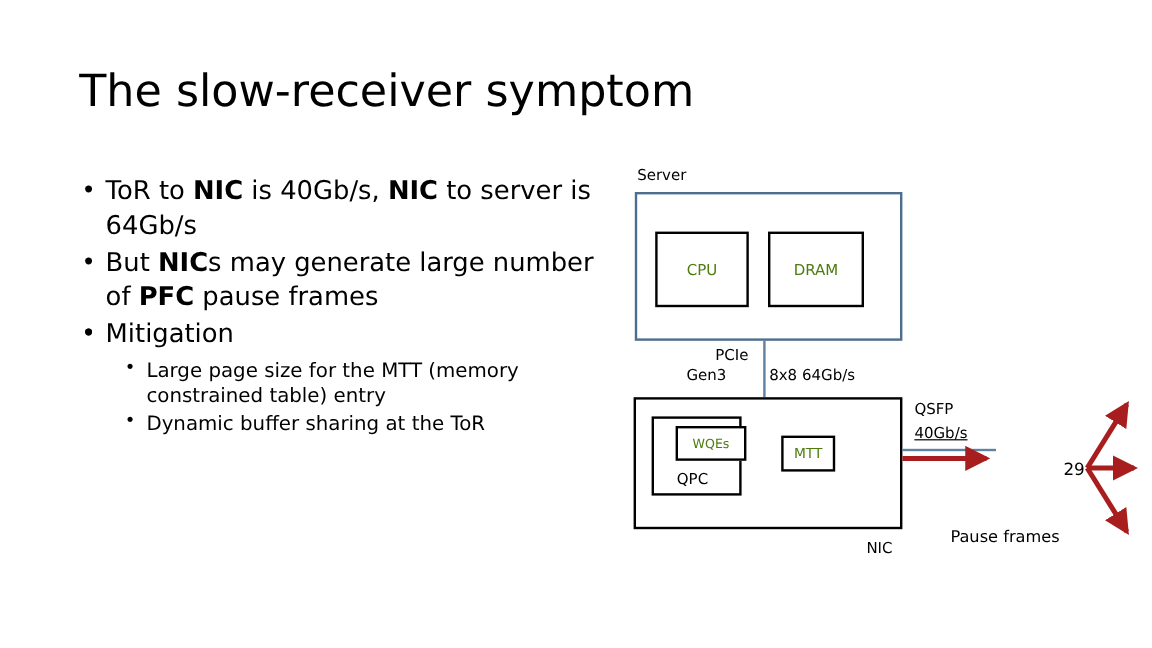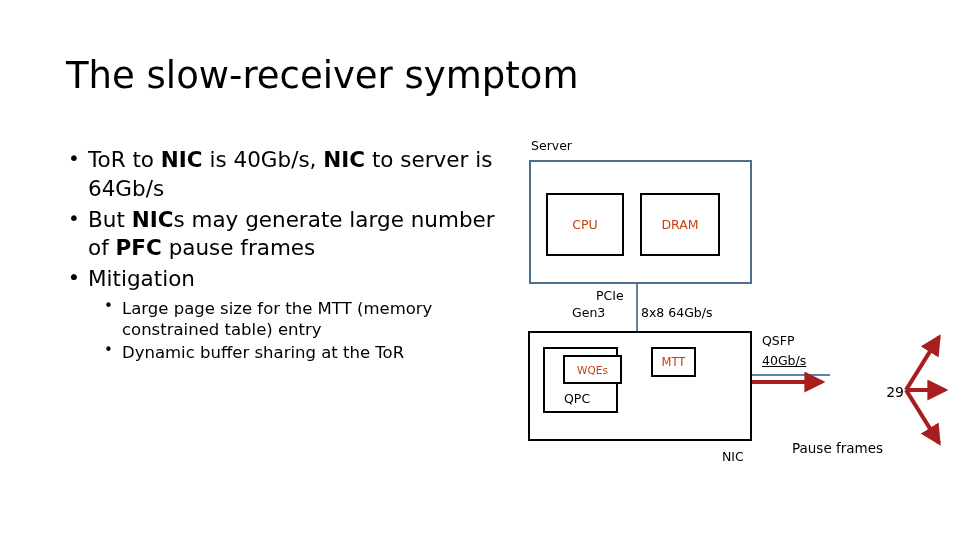--- a/index.html
+++ b/index.html
@@ -42,21 +42,21 @@
   .b{font-weight:700;}
 
   
   .lbl{position:absolute;font-size:12.5px;color:#000;line-height:1.18;white-space:nowrap;}
   .box-blue{position:absolute;border:2.2px solid #4E6E8E;background:transparent;box-sizing:border-box;}
   .box-black{position:absolute;border:2.6px solid #000000;background:#fff;box-sizing:border-box;}
   .box-black.thin{border-width:2.2px;}
   .boxtext{
     position:absolute;left:0;top:0;width:100%;height:100%;
     display:flex;align-items:center;justify-content:center;
-    font-size:12.5px;color:#c2410c;
+    font-size:12.5px;color:#4d7c0f;
   }
   .vline{position:absolute;background:#5E82A0;}
   .hline{position:absolute;background:#5E82A0;}
 
   .arrow-svg{position:absolute;left:0;top:0;width:960px;height:540px;pointer-events:none;}
 
   .pagenum{
     position:absolute;right:56px;bottom:12px;
     font-size:14px;color:#000;
   }
@@ -122,21 +122,21 @@
 
   <div class="box-black" style="left:528px;top:331px;width:224px;height:110px;"></div>
 
   <div class="box-black thin" style="left:543px;top:347px;width:75px;height:66px;"></div>
 
   <div class="box-black thin" style="left:553px;top:355px;width:59px;height:29px;margin-left:10px;">
     <div class="boxtext" style="font-size:10.5px;">WQEs</div>
   </div>
   <div class="lbl" style="left:564px;top:392px;">QPC</div>
 
-  <div class="box-black thin" style="left:651px;top:347px;width:45px;height:30px;">
+  <div class="box-black thin" style="left:651px;top:363px;width:45px;height:30px;">
     <div class="boxtext" style="font-size:11.5px;">MTT</div>
   </div>
 
   <div class="lbl" style="left:722px;top:450px;">NIC</div>
 
   <div class="lbl" style="left:762px;top:334px;">QSFP</div>
   <div class="lbl" style="left:762px;top:354px;text-decoration:underline;">40Gb/s</div>
 
   <div class="hline" style="left:752px;top:374px;width:78px;height:2px;"></div>
 

